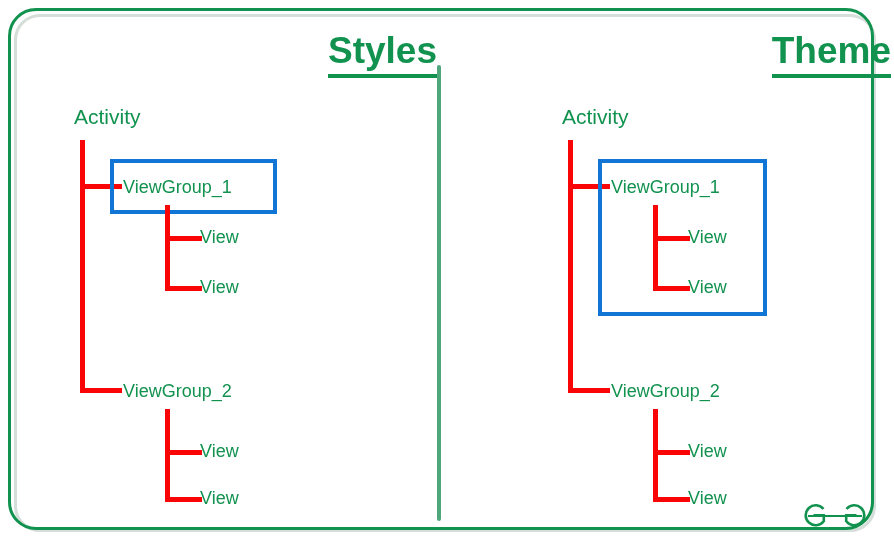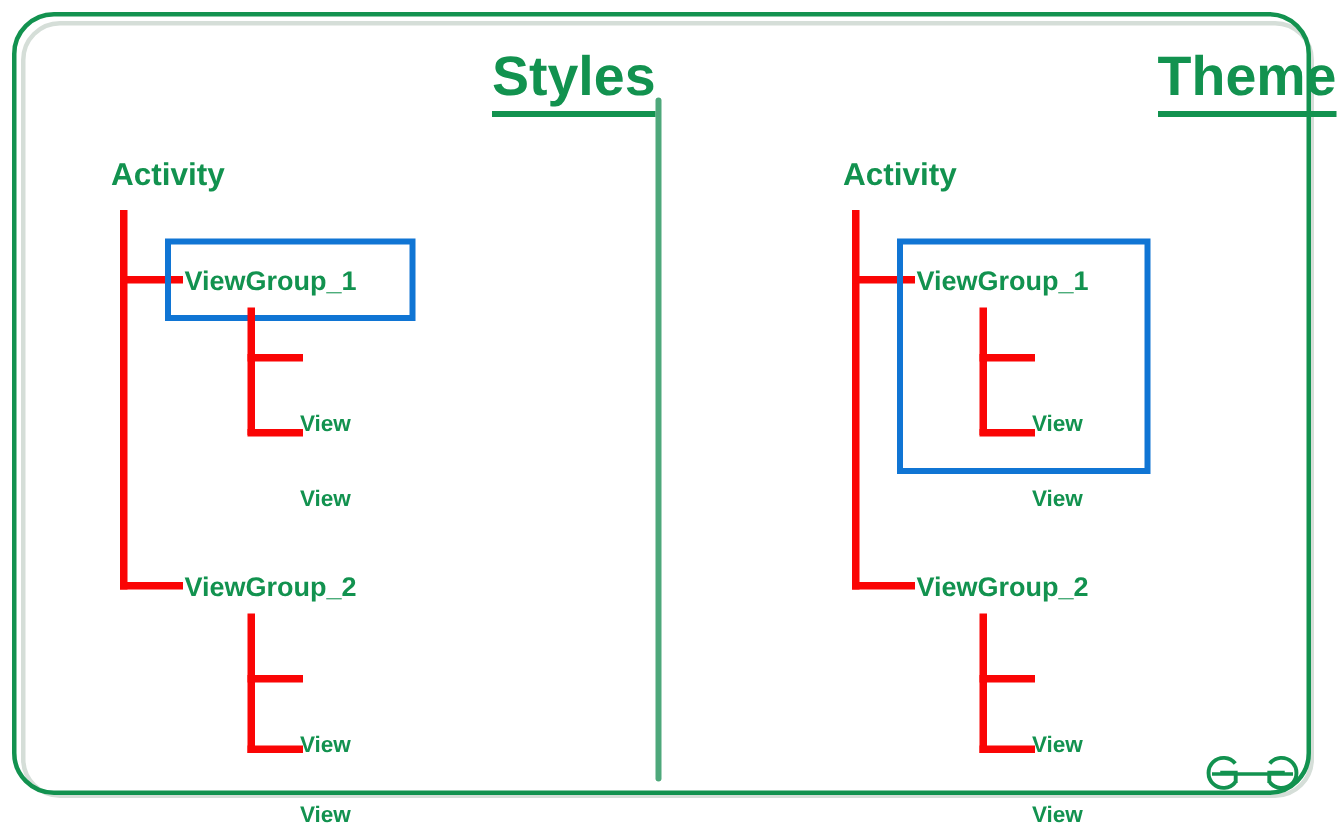--- a/index.html
+++ b/index.html
@@ -71,27 +71,27 @@
   }
   .panel-title span.ul {
     border-bottom: 4px solid #12924f;
     padding-bottom: 3px;
   }
 
   
   .node {
     position: absolute;
     color: #12924f;
-    font-weight: bold;
+    font-weight: normal;
     white-space: nowrap;
     line-height: 1;
   }
   .n-activity  { font-size: 21px; }
   .n-group     { font-size: 18px; }
-  .n-view      { font-size: 15px; margin-top: 47px; }
+  .n-view      { font-size: 18px; }
 
   
   .ln {
     position: absolute;
     background: #fa0505;
   }
   .ln-v { width: 5px; }
   .ln-h { height: 5px; }
 
   

